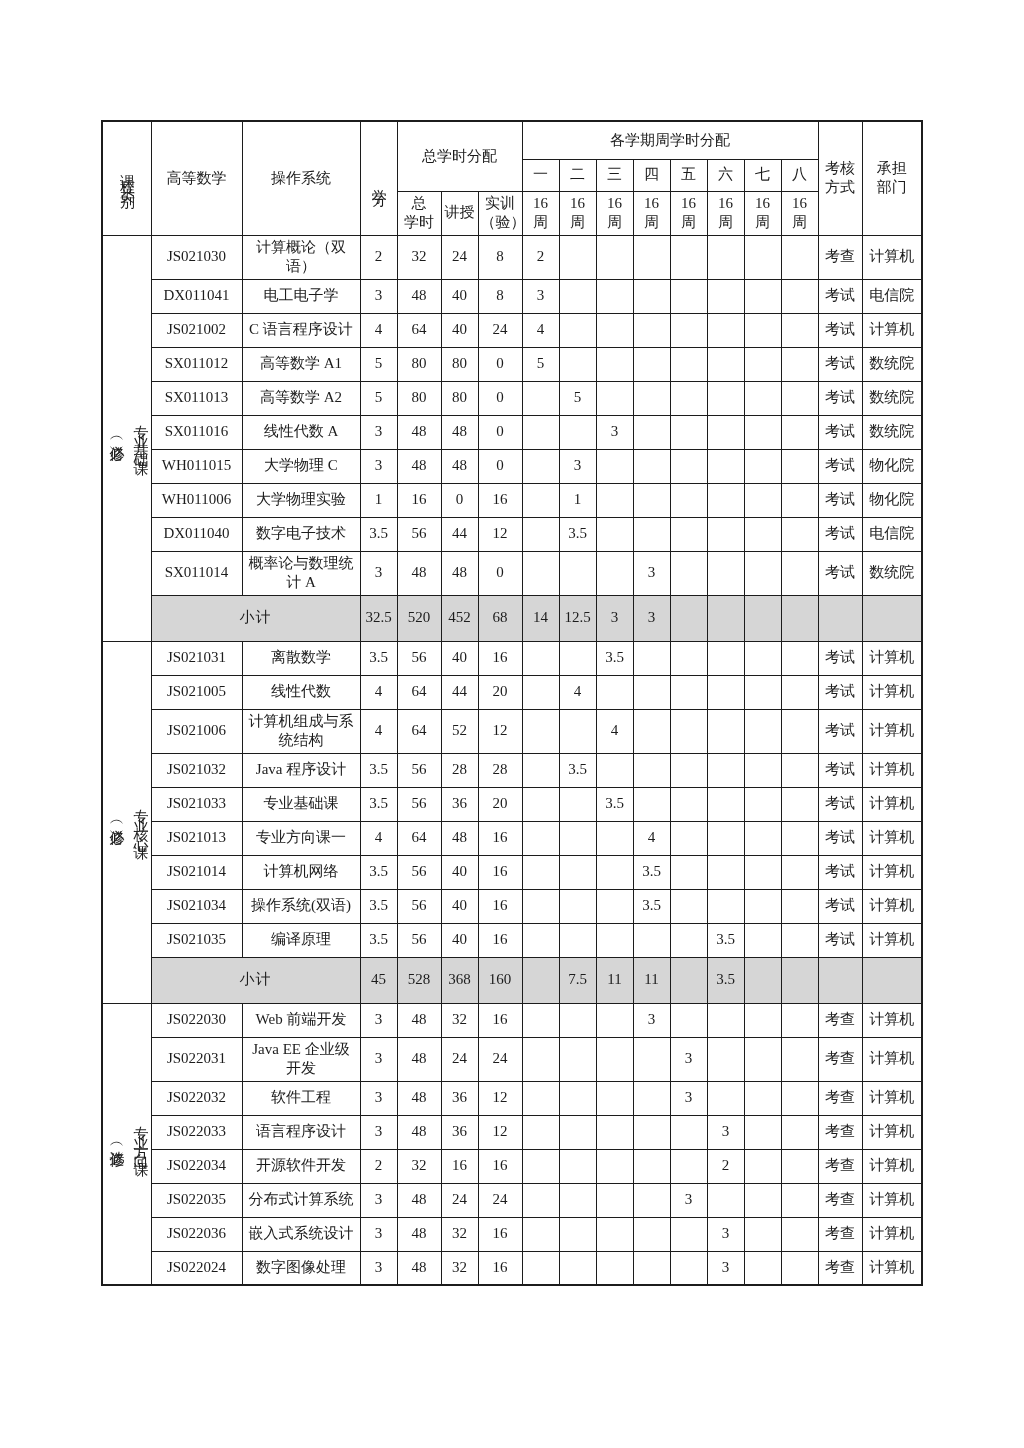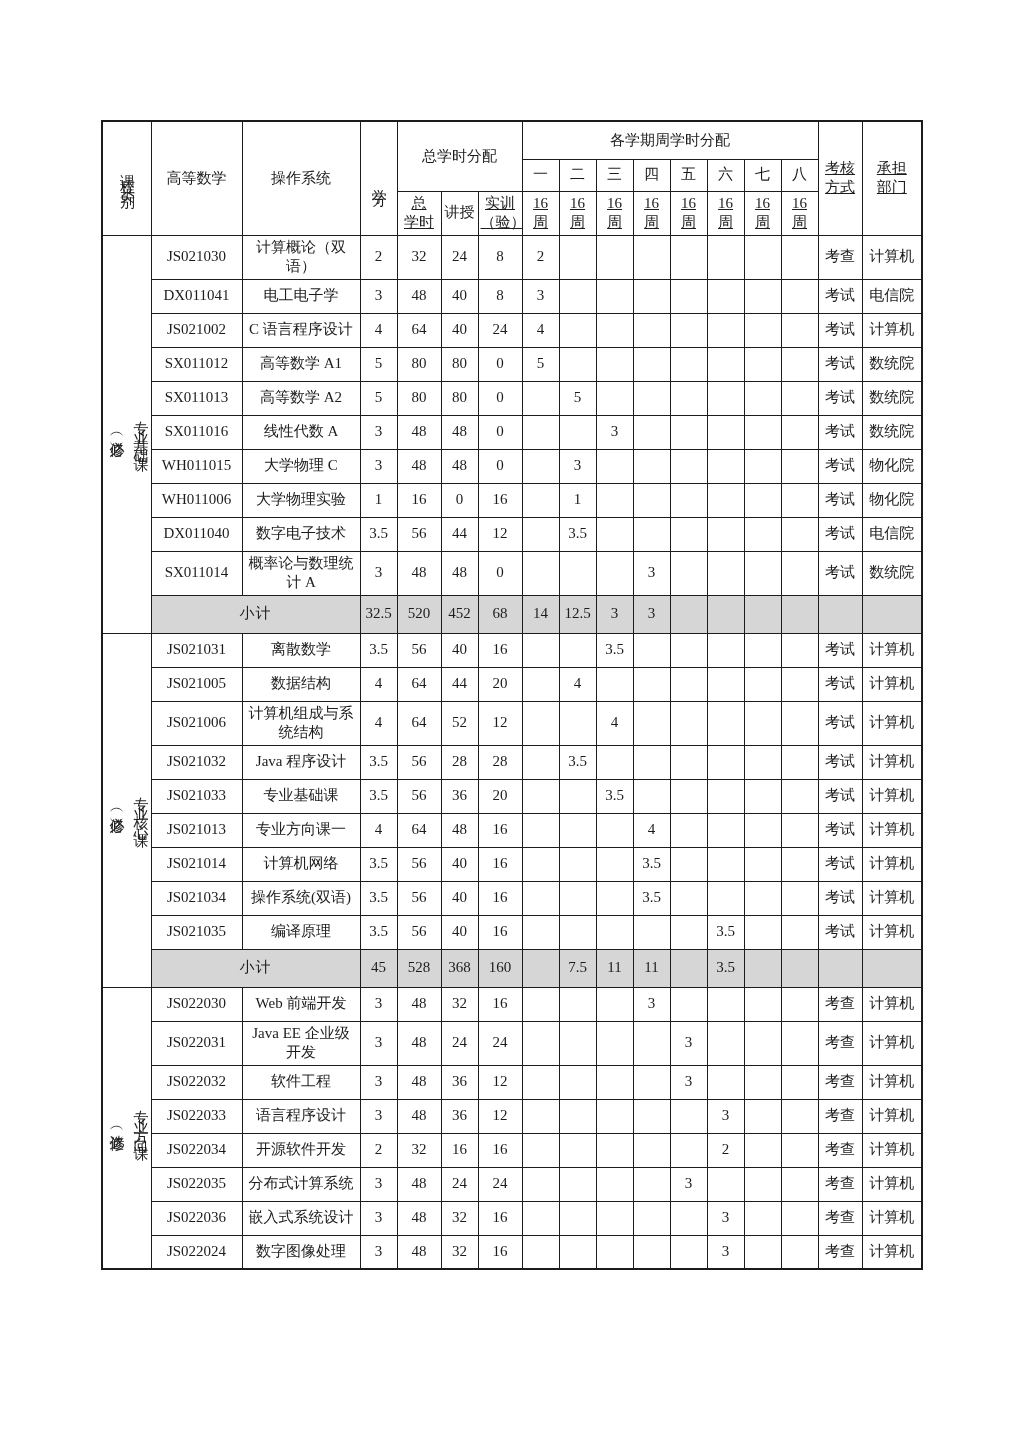--- a/index.html
+++ b/index.html
@@ -32,36 +32,36 @@
     overflow: hidden;
   }
   thead tr.h1 th { height: 38px; }
   thead tr.h2 th { height: 32px; }
   thead tr.h3 th { height: 44px; }
   tbody td { height: 34px; }
   td.cell-name {
     text-align: center;
     padding: 2px 3px;
   }
-  .pre { white-space: pre-line; text-decoration: underline; }
+  .pre { white-space: pre-line; }
   
   .vcell { vertical-align: middle; text-align: center; }
   .vwrap {
     writing-mode: vertical-rl;
     display: inline-block;
     text-align: center;
   }
   .vwrap span { display: block; }
   .vmain { letter-spacing: 9px; line-height: 24px; }
   .vnote { letter-spacing: 2px; line-height: 24px; }
   .vhead { letter-spacing: 7px; }
   .vsmall { letter-spacing: 3px; }
   tr.subtotal td {
     background: #d6d6d6;
-    height: 38px;
+    height: 46px;
   }
   tr.subtotal td.subtotal-label { letter-spacing: 1px; }
 </style>
 </head>
 <body>
 
 <div class="page">
   <table class="curriculum">
     <colgroup>
       <col style="width:49px">
@@ -342,21 +342,21 @@
           <td></td>
           <td></td>
           <td></td>
           <td></td>
           <td></td>
           <td>考试</td>
           <td>计算机</td>
         </tr>
         <tr>
           <td>JS021005</td>
-          <td class="cell-name">数据结构</td>
+          <td class="cell-name">线性代数</td>
           <td>4</td>
           <td>64</td>
           <td>44</td>
           <td>20</td>
           <td></td>
           <td>4</td>
           <td></td>
           <td></td>
           <td></td>
           <td></td>

